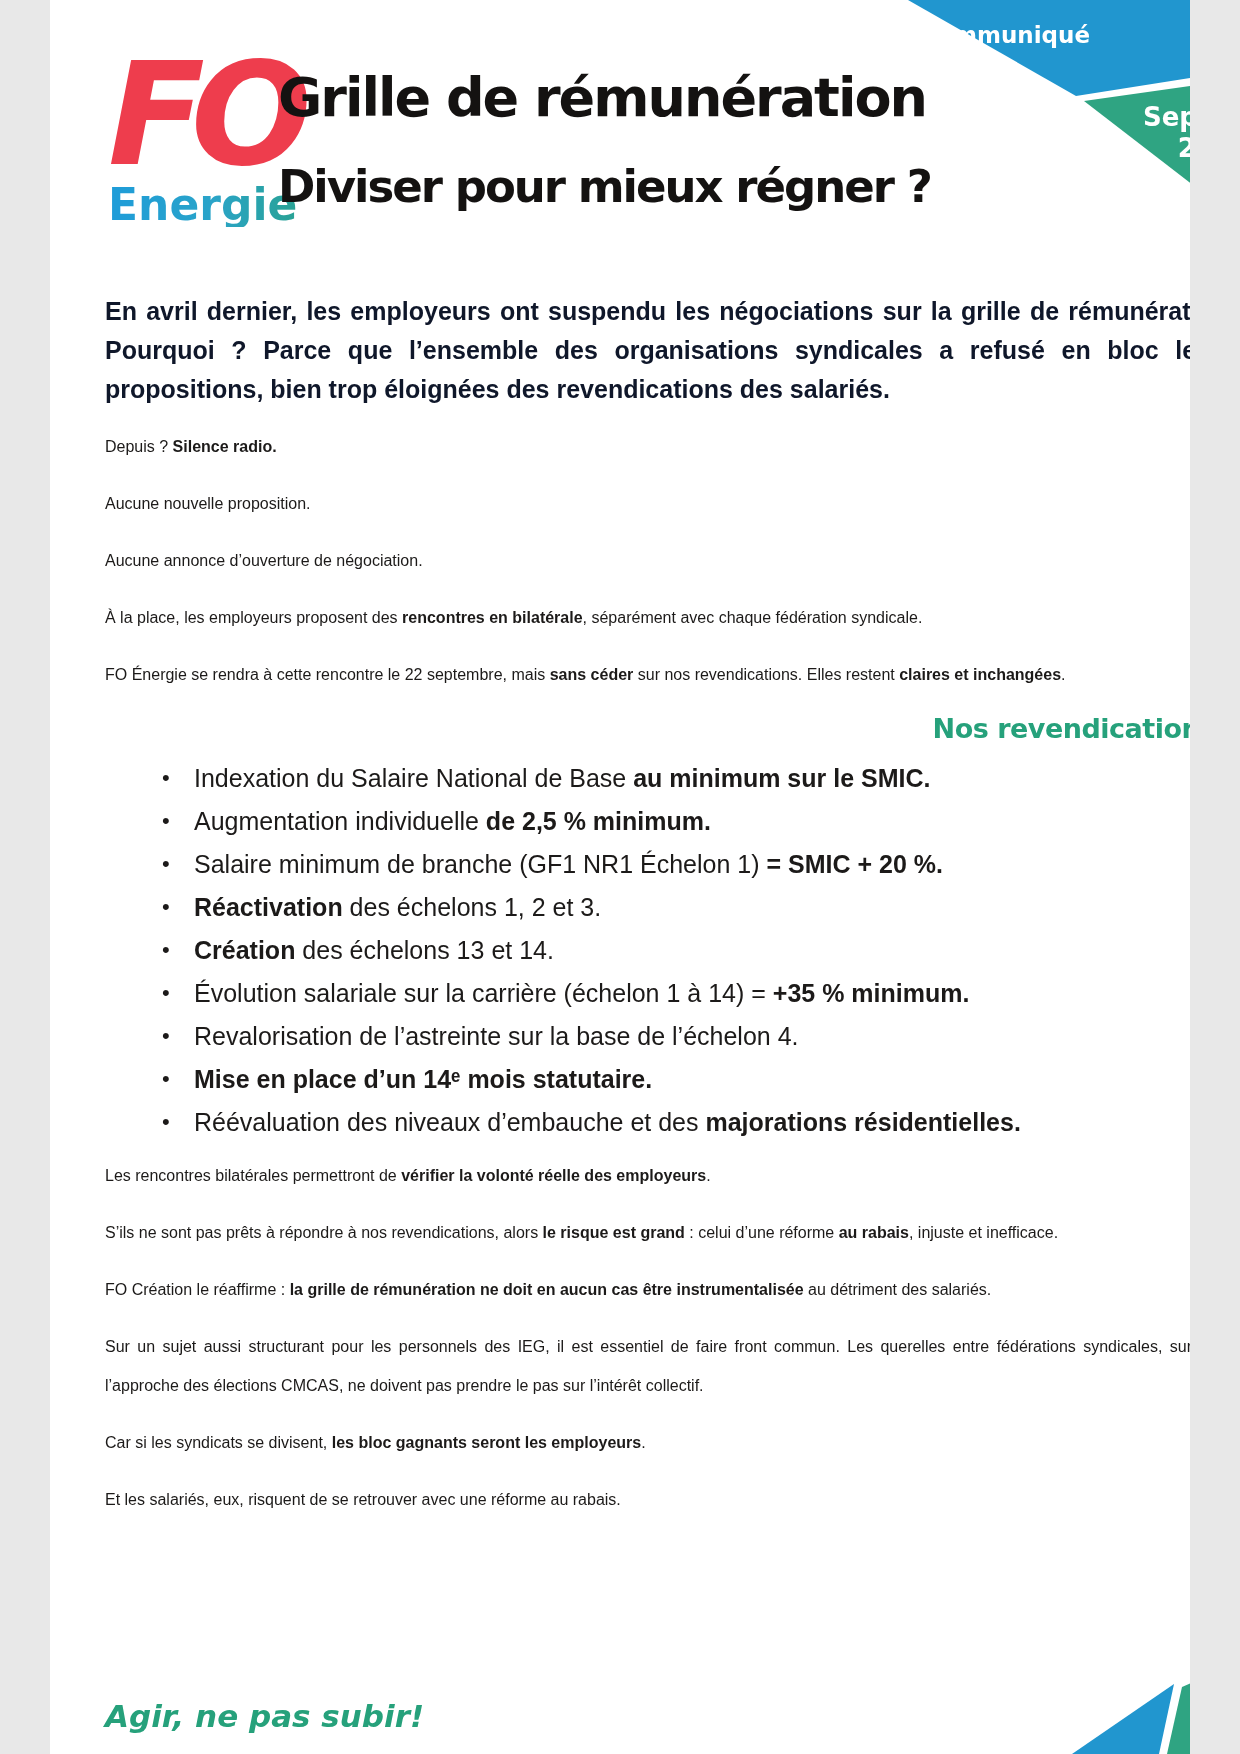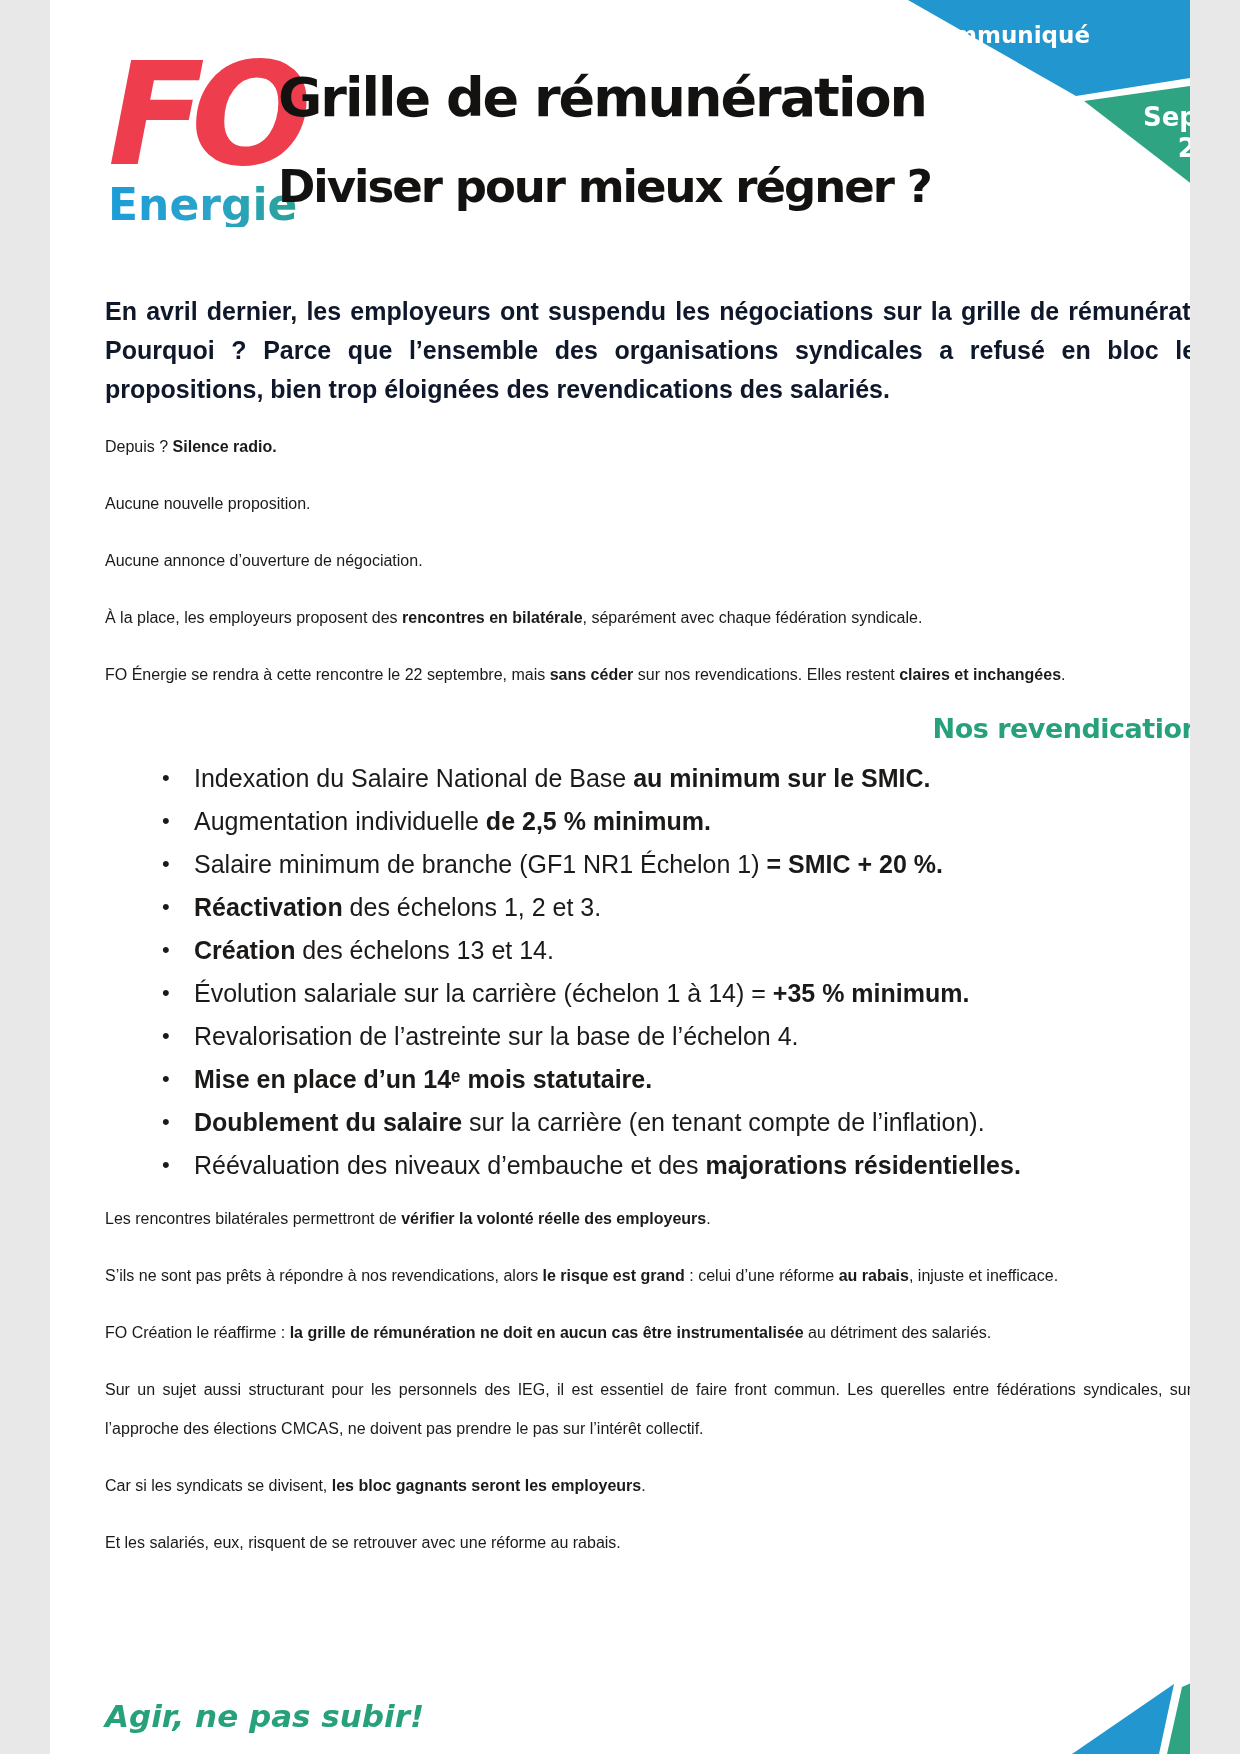--- a/index.html
+++ b/index.html
@@ -120,21 +120,20 @@
       <h2 class="revendications">Nos revendications :</h2>
       <ul class="bullets">
         <li><span>Indexation du Salaire National de Base </span><b>au minimum sur le SMIC.</b></li>
         <li><span>Augmentation individuelle </span><b>de 2,5 % minimum.</b></li>
         <li><span>Salaire minimum de branche (GF1 NR1 Échelon 1) </span><b>= SMIC + 20 %.</b></li>
         <li><b>Réactivation</b><span> des échelons 1, 2 et 3.</span></li>
         <li><b>Création</b><span> des échelons 13 et 14.</span></li>
         <li><span>Évolution salariale sur la carrière (échelon 1 à 14) = </span><b>+35 % minimum.</b></li>
         <li><span>Revalorisation de l’astreinte sur la base de l’échelon 4.</span></li>
         <li><b>Mise en place d’un 14ᵉ mois statutaire.</b></li>
-        <li><b>Doublement du salaire</b><span> sur la carrière (en tenant compte de l’inflation).</span></li>
         <li><span>Réévaluation des niveaux d’embauche et des </span><b>majorations résidentielles.</b></li>
       </ul>
       <p><span>Les rencontres bilatérales permettront de </span><b>vérifier la volonté réelle des employeurs</b><span>.</span></p>
       <p><span>S’ils ne sont pas prêts à répondre à nos revendications, alors </span><b>le risque est grand</b><span> : celui d’une réforme </span><b>au rabais</b><span>, injuste et inefficace.</span></p>
       <p><span>FO Création le réaffirme : </span><b>la grille de rémunération ne doit en aucun cas être instrumentalisée</b><span> au détriment des salariés.</span></p>
       <p><span>Sur un sujet aussi structurant pour les personnels des IEG, il est essentiel de faire front commun. Les querelles entre fédérations syndicales, surtout à l’approche des élections CMCAS, ne doivent pas prendre le pas sur l’intérêt collectif.</span></p>
       <p><span>Car si les syndicats se divisent, </span><b>les bloc gagnants seront les employeurs</b><span>.</span></p>
       <p><span>Et les salariés, eux, risquent de se retrouver avec une réforme au rabais.</span></p>
     </div>
 

